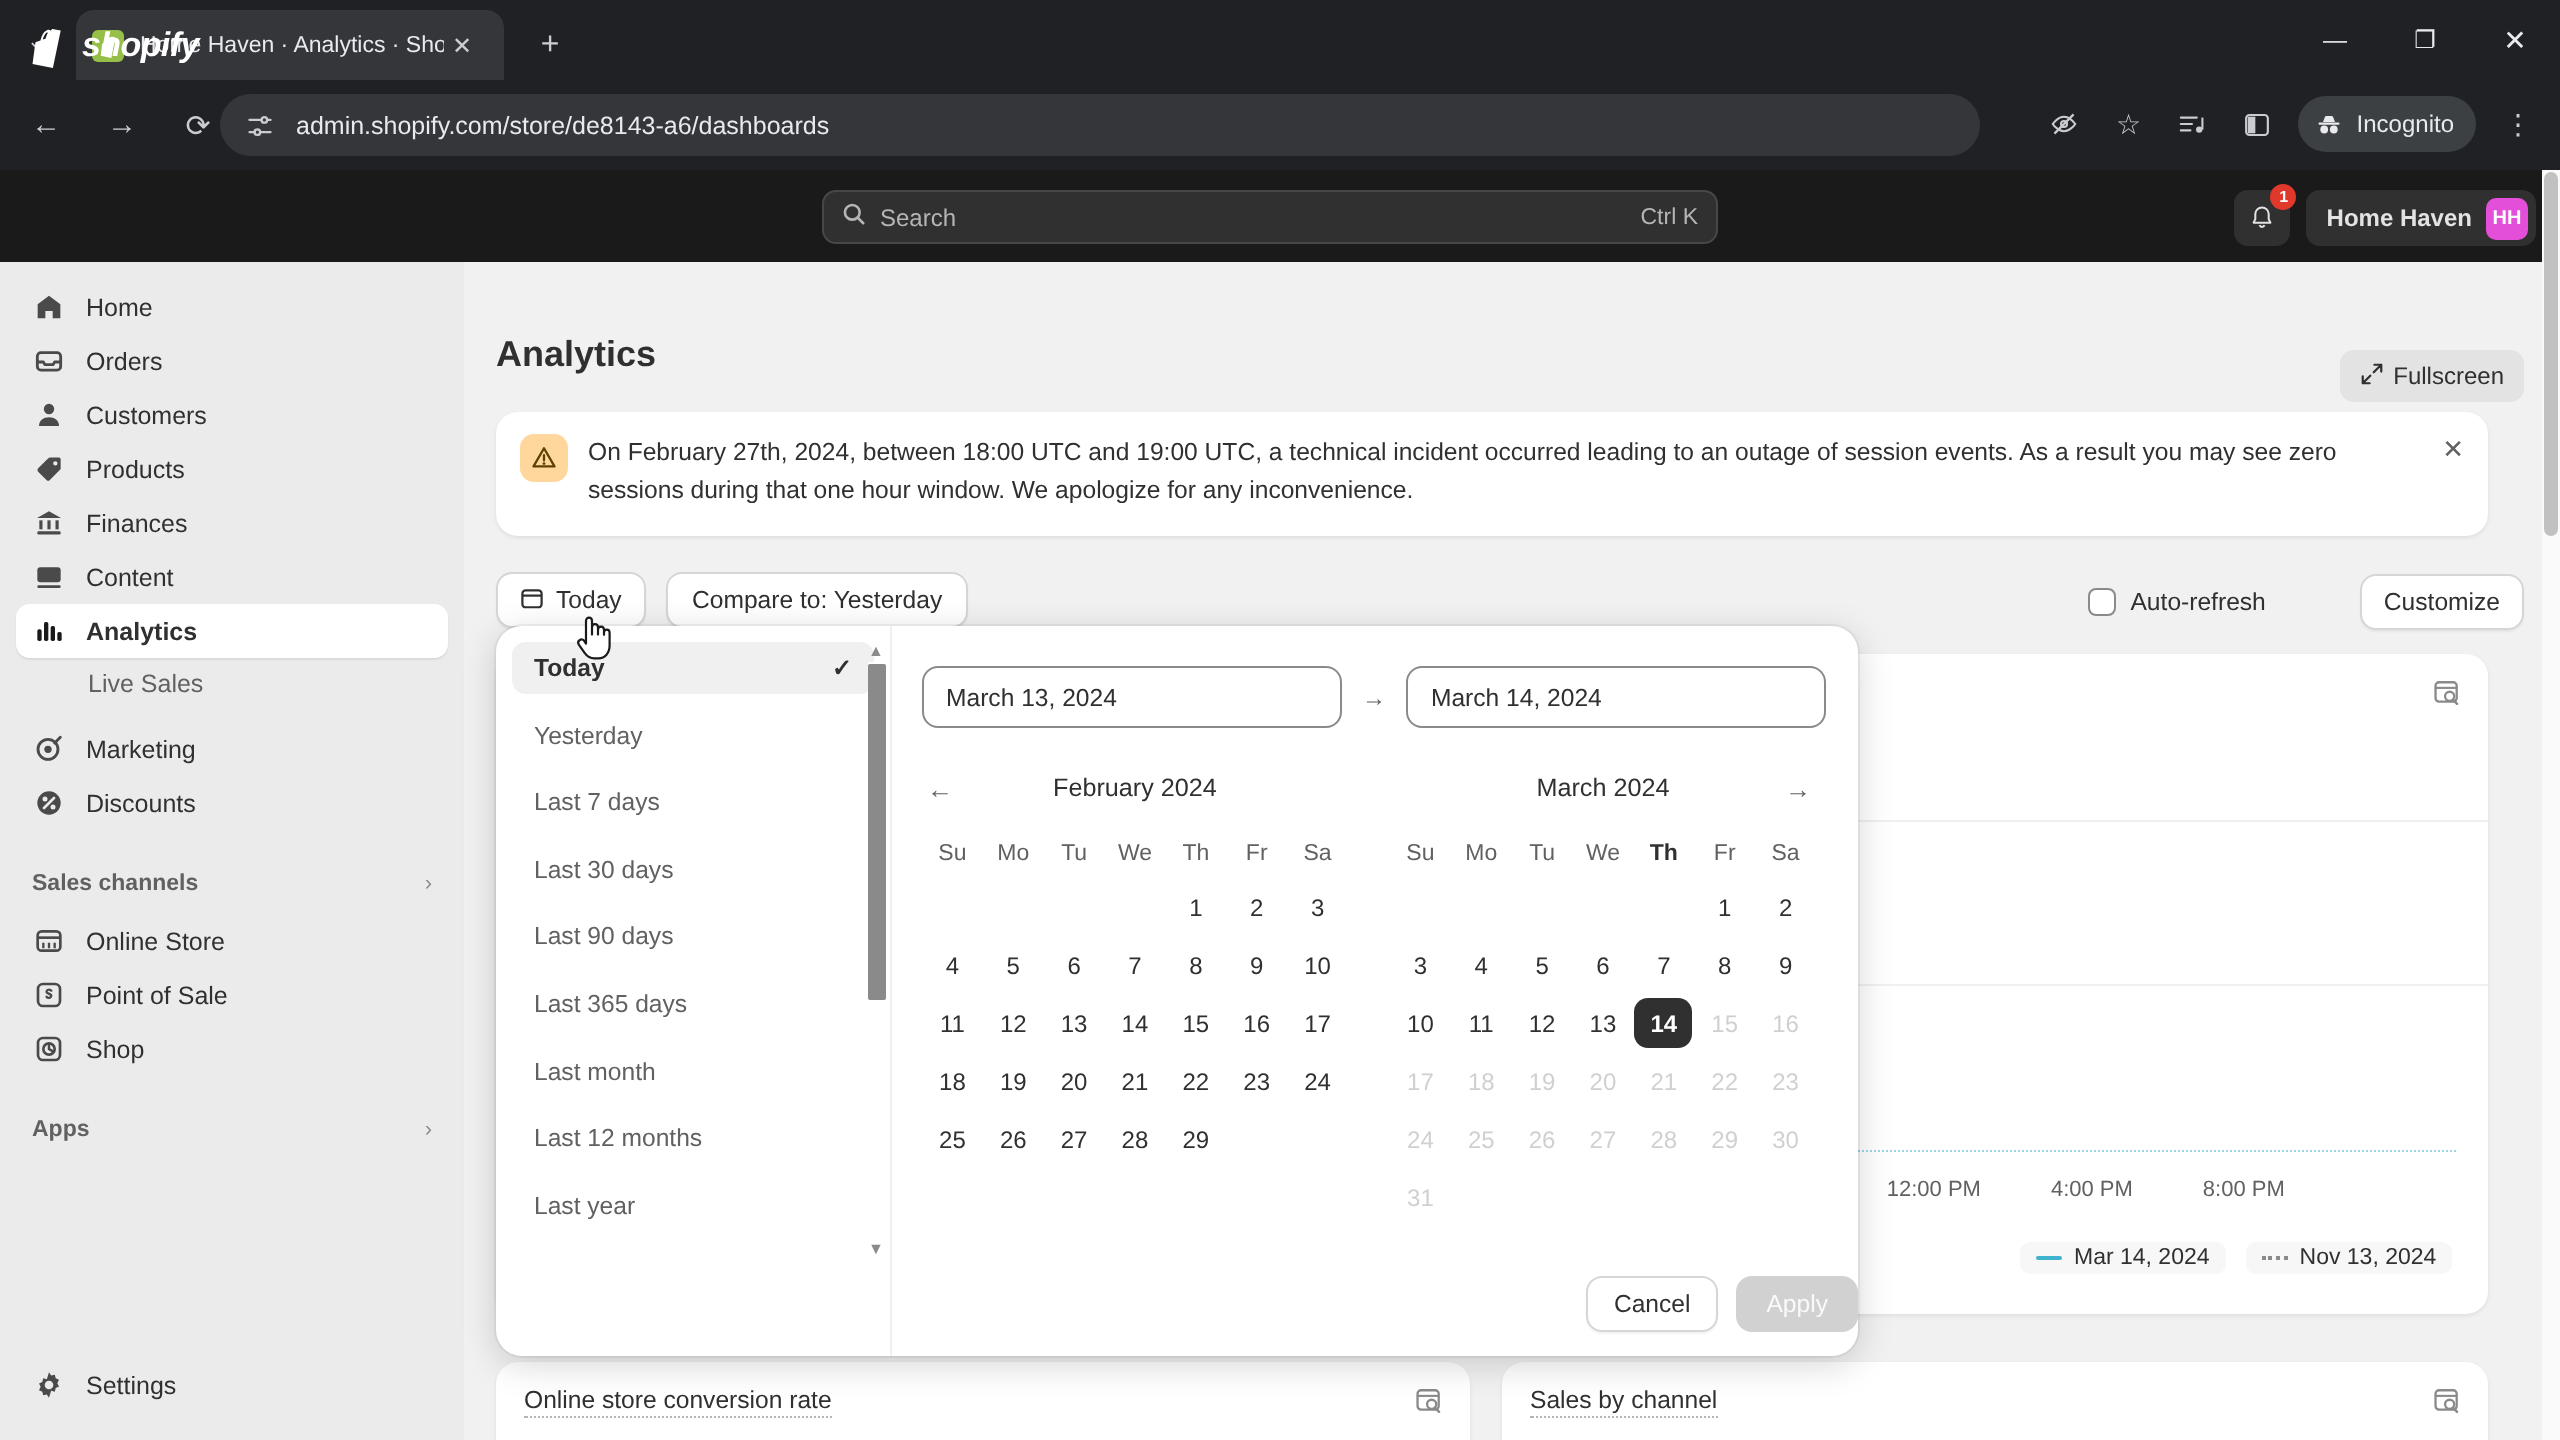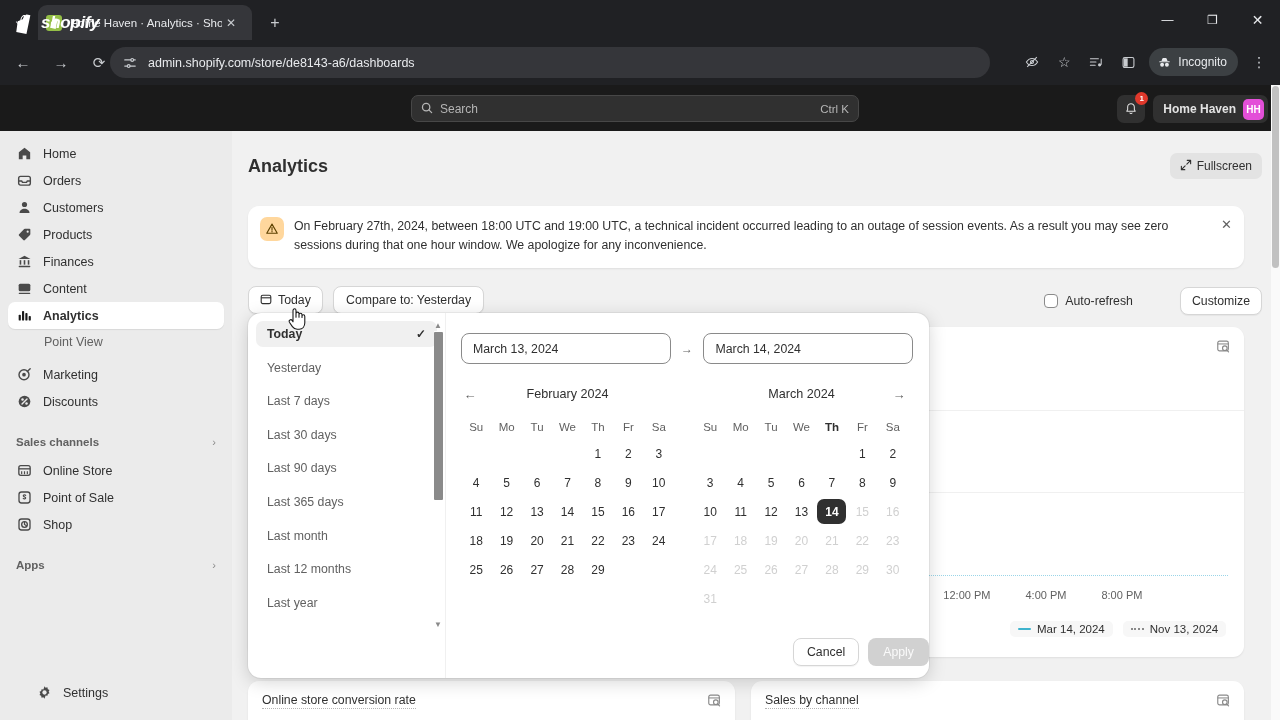--- a/index.html
+++ b/index.html
@@ -149,37 +149,37 @@
     padding-left: 36px; border-radius: 7px;
   }
   .nav-sub .nav-label { color: #616161; }
   .nav-section {
     display: flex; align-items: center; justify-content: space-between;
     height: 26px; margin: 14px 8px 2px; padding: 0 8px;
   }
   .nav-section-label { font-size: 11.5px; color: #616161; font-weight: 600; }
   .nav-section-chev { color: #8a8a8a; font-size: 11px; }
   .nav-settings {
-    position: absolute; bottom: 14px; left: 0; width: 232px; padding-left: 20px;
+    position: absolute; bottom: 14px; left: 0; width: 232px;
   }
 
   
   .main {
     position: absolute; top: 131px; left: 232px; width: 1048px; height: 589px;
     background: #f1f1f1; overflow: hidden;
   }
   .page-head {
     position: absolute; top: 22px; left: 16px; right: 18px;
     display: flex; align-items: center; justify-content: space-between;
   }
   .page-title { font-size: 18px; font-weight: 700; color: #303030; }
   .fullscreen-btn {
     height: 26px; background: #e3e3e3; border-radius: 7px;
     display: flex; align-items: center; gap: 5px; padding: 0 10px;
-    font-size: 12px; color: #303030;
+    font-size: 12px; color: #303030; margin-top: 22px;
   }
   .banner {
     position: absolute; top: 75px; left: 16px; width: 996px; height: 62px;
     background: #fff; border-radius: 11px; box-shadow: 0 1px 2px rgba(0,0,0,.08);
     display: flex; align-items: flex-start; padding: 11px 12px;
   }
   .banner-icon {
     width: 24px; height: 24px; border-radius: 7px; background: #ffd79d;
     display: flex; align-items: center; justify-content: center;
     color: #5e4200; font-size: 13px; flex: none;
@@ -545,21 +545,21 @@
           <rect x="2" y="8" width="2.6" height="7" rx="1" fill="#1a1a1a"></rect>
           <rect x="6" y="3.6" width="2.6" height="11.4" rx="1" fill="#1a1a1a"></rect>
           <rect x="10" y="6" width="2.6" height="9" rx="1" fill="#1a1a1a"></rect>
           <rect x="14" y="9.6" width="2.6" height="5.4" rx="1" fill="#1a1a1a"></rect>
         </svg>
       </span>
     <span class="nav-label">Analytics</span>
   </div>
 
   <div class="nav-sub">
-    <span class="nav-label">Point View</span>
+    <span class="nav-label">Live Sales</span>
   </div>
 
   <div class="nav-item" style="margin-top:6px">
     <span class="nav-ico">
         <svg width="15" height="15" viewBox="0 0 18 18">
           <circle cx="8.4" cy="9.2" r="6" fill="none" stroke="#4a4a4a" stroke-width="1.7"></circle>
           <circle cx="8.4" cy="9.2" r="2.2" fill="#4a4a4a"></circle>
           <path d="M12.4 5.4l3.4-3.4" stroke="#4a4a4a" stroke-width="1.7" stroke-linecap="round"></path>
         </svg>
       </span>

